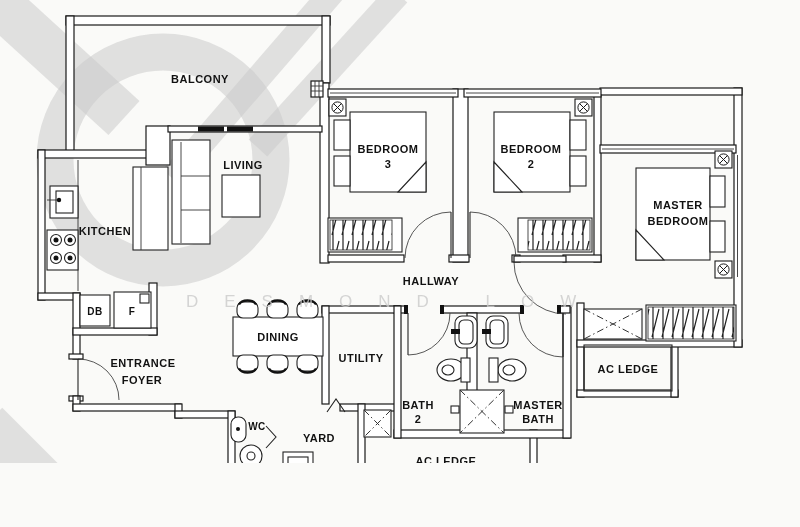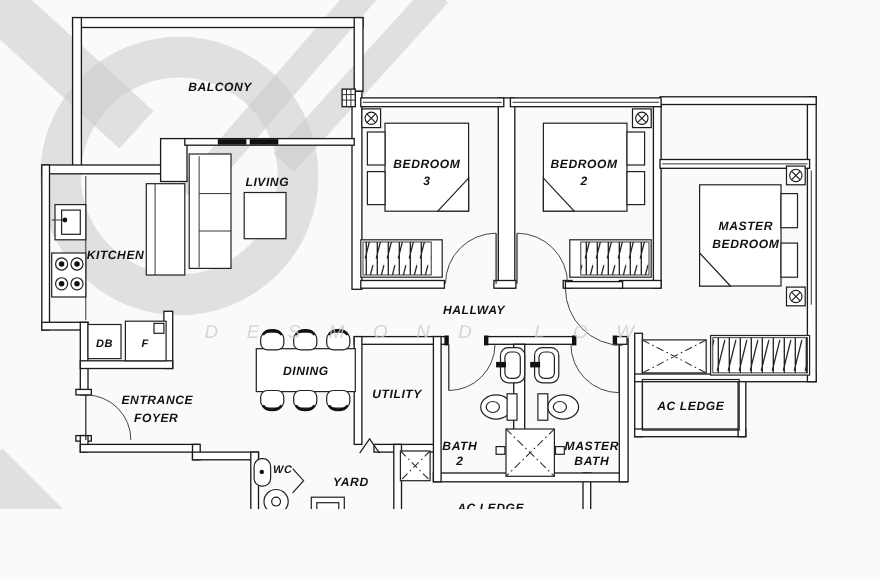--- a/index.html
+++ b/index.html
@@ -3,21 +3,21 @@
 <meta charset="utf-8">
 <style>
   :root{
     --wall:#1a1a1a;
     --watermark:#cbcbcb;
     --background:#fafaf8;
     --text:#111111;
   }
   html,body{margin:0;padding:0;}
   body{background:var(--background);font-family:"Liberation Sans",sans-serif;}
-  .plan-wrap{position:relative;width:800px;height:463px;background:var(--background);overflow:hidden;font-style:italic;}
+  .plan-wrap{position:relative;width:800px;height:463px;background:var(--background);overflow:hidden;}
   svg{display:block;}
   .w{fill:#ffffff;stroke:var(--wall);stroke-width:1.2;}
   .f{fill:#ffffff;stroke:#222222;stroke-width:1.1;}
   .fn{fill:none;stroke:#222222;stroke-width:1.1;}
   .blk{fill:#111111;stroke:none;}
   .thin{fill:none;stroke:#333333;stroke-width:0.9;}
   .dashx{fill:none;stroke:#333333;stroke-width:1;stroke-dasharray:7 3 1.5 3;}
   .arc{fill:none;stroke:#444444;stroke-width:0.9;}
   .wm{stroke:var(--watermark);fill:none;opacity:0.55;}
   text.lbl{font-family:"Liberation Sans",sans-serif;font-weight:bold;font-size:11px;fill:var(--text);text-anchor:middle;letter-spacing:0.5px;}

